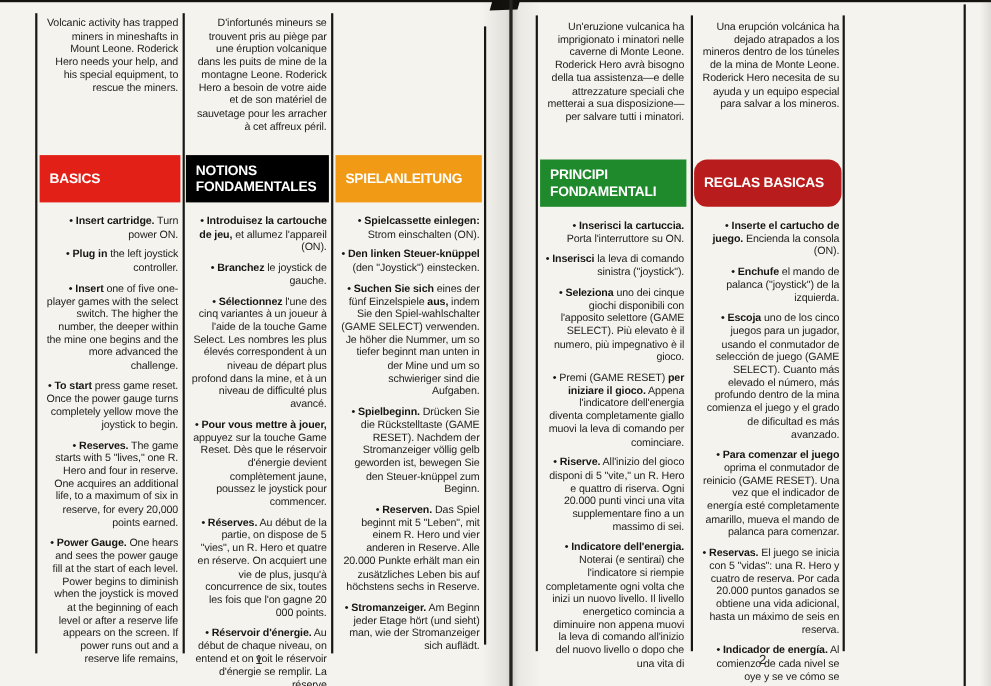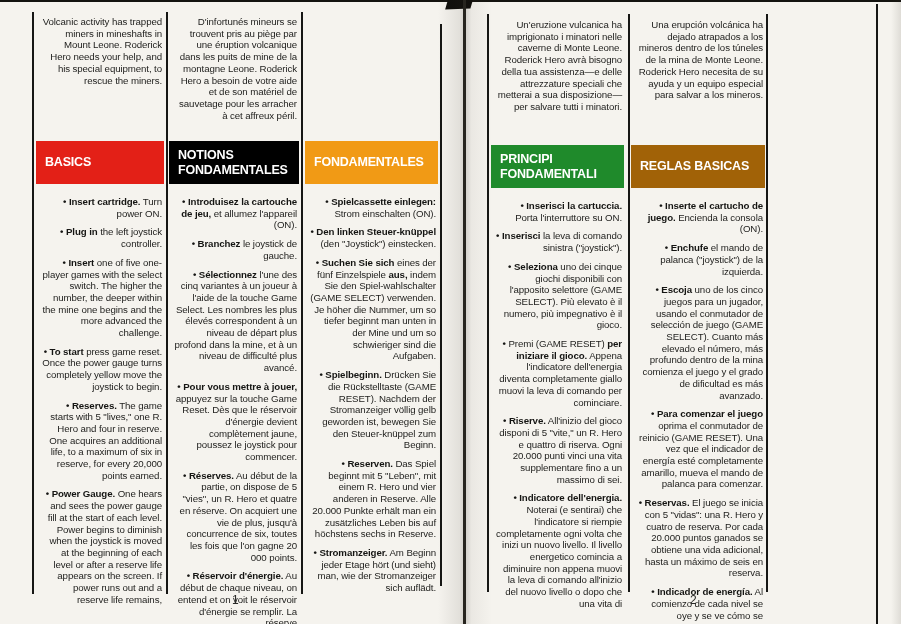--- a/index.html
+++ b/index.html
@@ -91,21 +91,21 @@
         <div class="items">
           <div class="item"><b>• </b><b>Introduisez la cartouche de jeu,</b><span> et allumez l'appareil (ON).</span></div>
           <div class="item"><b>• </b><b>Branchez</b><span> le joystick de gauche.</span></div>
           <div class="item"><b>• </b><b>Sélectionnez</b><span> l'une des cinq variantes à un joueur à l'aide de la touche Game Select. Les nombres les plus élevés correspondent à un niveau de départ plus profond dans la mine, et à un niveau de difficulté plus avancé.</span></div>
           <div class="item"><b>• </b><b>Pour vous mettre à jouer,</b><span> appuyez sur la touche Game Reset. Dès que le réservoir d'énergie devient complètement jaune, poussez le joystick pour commencer.</span></div>
           <div class="item"><b>• </b><b>Réserves.</b><span> Au début de la partie, on dispose de 5 "vies", un R. Hero et quatre en réserve. On acquiert une vie de plus, jusqu'à concurrence de six, toutes les fois que l'on gagne 20 000 points.</span></div>
           <div class="item"><b>• </b><b>Réservoir d'énergie.</b><span> Au début de chaque niveau, on entend et on voit le réservoir d'énergie se remplir. La réserve</span></div>
         </div>
       </div>
       <div class="col col-german">
-        <div class="sec one-line" style="background: rgb(241, 154, 21);">FONDAMENTALES</div>
+        <div class="sec one-line" style="background: rgb(241, 154, 21);">SPIELANLEITUNG</div>
         <div class="items">
           <div class="item"><b>• </b><b>Spielcassette einlegen:</b><span> Strom einschalten (ON).</span></div>
           <div class="item"><b>• </b><b>Den linken Steuer-knüppel</b><span> (den "Joystick") einstecken.</span></div>
           <div class="item"><b>• </b><b>Suchen Sie sich</b><span> eines der fünf Einzelspiele </span><b>aus,</b><span> indem Sie den Spiel-wahlschalter (GAME SELECT) verwenden. Je höher die Nummer, um so tiefer beginnt man unten in der Mine und um so schwieriger sind die Aufgaben.</span></div>
           <div class="item"><b>• </b><b>Spielbeginn.</b><span> Drücken Sie die Rückstelltaste (GAME RESET). Nachdem der Stromanzeiger völlig gelb geworden ist, bewegen Sie den Steuer-knüppel zum Beginn.</span></div>
           <div class="item"><b>• </b><b>Reserven.</b><span> Das Spiel beginnt mit 5 "Leben", mit einem R. Hero und vier anderen in Reserve. Alle 20.000 Punkte erhält man ein zusätzliches Leben bis auf höchstens sechs in Reserve.</span></div>
           <div class="item"><b>• </b><b>Stromanzeiger.</b><span> Am Beginn jeder Etage hört (und sieht) man, wie der Stromanzeiger sich auflädt.</span></div>
         </div>
       </div>
     </div>
@@ -117,21 +117,21 @@
           <div class="item"><b>• </b><b>Inserisci la cartuccia.</b><span> Porta l'interruttore su ON.</span></div>
           <div class="item"><b>• </b><b>Inserisci</b><span> la leva di comando sinistra ("joystick").</span></div>
           <div class="item"><b>• </b><b>Seleziona</b><span> uno dei cinque giochi disponibili con l'apposito selettore (GAME SELECT). Più elevato è il numero, più impegnativo è il gioco.</span></div>
           <div class="item"><b>• </b><span>Premi (GAME RESET) </span><b>per iniziare il gioco.</b><span> Appena l'indicatore dell'energia diventa completamente giallo muovi la leva di comando per cominciare.</span></div>
           <div class="item"><b>• </b><b>Riserve.</b><span> All'inizio del gioco disponi di 5 "vite," un R. Hero e quattro di riserva. Ogni 20.000 punti vinci una vita supplementare fino a un massimo di sei.</span></div>
           <div class="item"><b>• </b><b>Indicatore dell'energia.</b><span> Noterai (e sentirai) che l'indicatore si riempie completamente ogni volta che inizi un nuovo livello. Il livello energetico comincia a diminuire non appena muovi la leva di comando all'inizio del nuovo livello o dopo che una vita di</span></div>
         </div>
       </div>
       <div class="col col-spanish">
         <div class="intro">Una erupción volcánica ha dejado atrapados a los mineros dentro de los túneles de la mina de Monte Leone. Roderick Hero necesita de su ayuda y un equipo especial para salvar a los mineros.</div>
-        <div class="sec one-line" style="background: #a16207;">REGLAS BASICAS</div>
+        <div class="sec one-line" style="background: #b91c1c; border-radius: 12px;">REGLAS BASICAS</div>
         <div class="items">
           <div class="item"><b>• </b><b>Inserte el cartucho de juego.</b><span> Encienda la consola (ON).</span></div>
           <div class="item"><b>• </b><b>Enchufe</b><span> el mando de palanca ("joystick") de la izquierda.</span></div>
           <div class="item"><b>• </b><b>Escoja</b><span> uno de los cinco juegos para un jugador, usando el conmutador de selección de juego (GAME SELECT). Cuanto más elevado el número, más profundo dentro de la mina comienza el juego y el grado de dificultad es más avanzado.</span></div>
           <div class="item"><b>• </b><b>Para comenzar el juego</b><span> oprima el conmutador de reinicio (GAME RESET). Una vez que el indicador de energía esté completamente amarillo, mueva el mando de palanca para comenzar.</span></div>
           <div class="item"><b>• </b><b>Reservas.</b><span> El juego se inicia con 5 "vidas": una R. Hero y cuatro de reserva. Por cada 20.000 puntos ganados se obtiene una vida adicional, hasta un máximo de seis en reserva.</span></div>
           <div class="item"><b>• </b><b>Indicador de energía.</b><span> Al comienzo de cada nivel se oye y se ve cómo se</span></div>
         </div>
       </div>
     </div>

